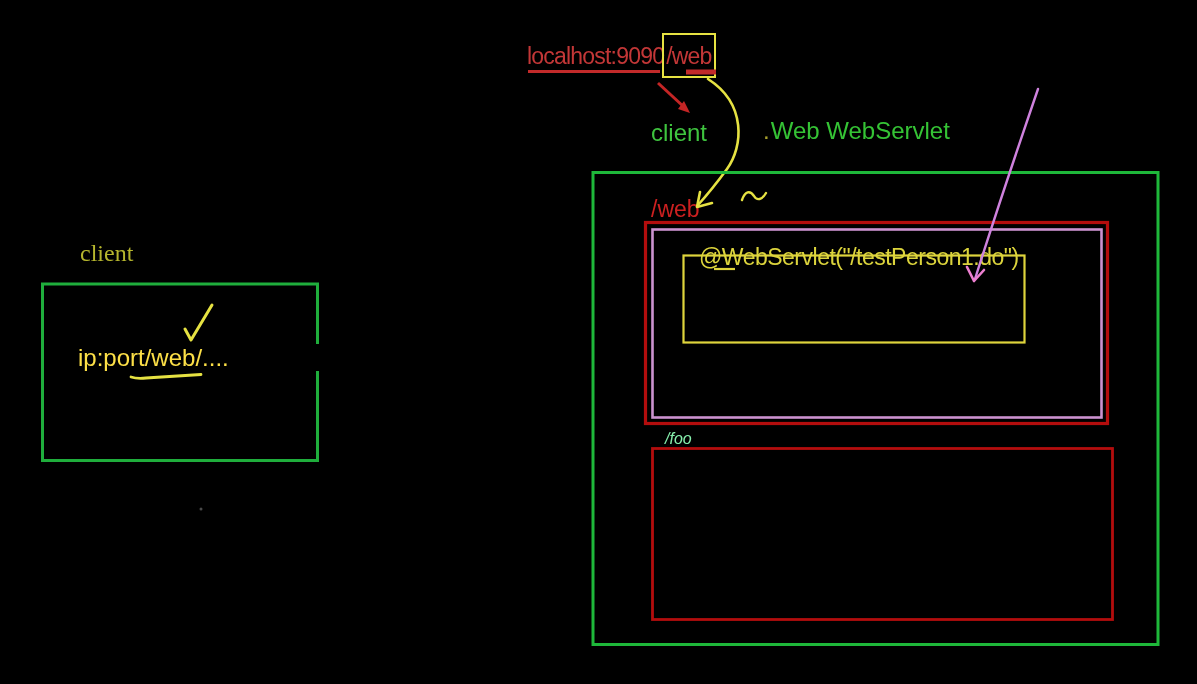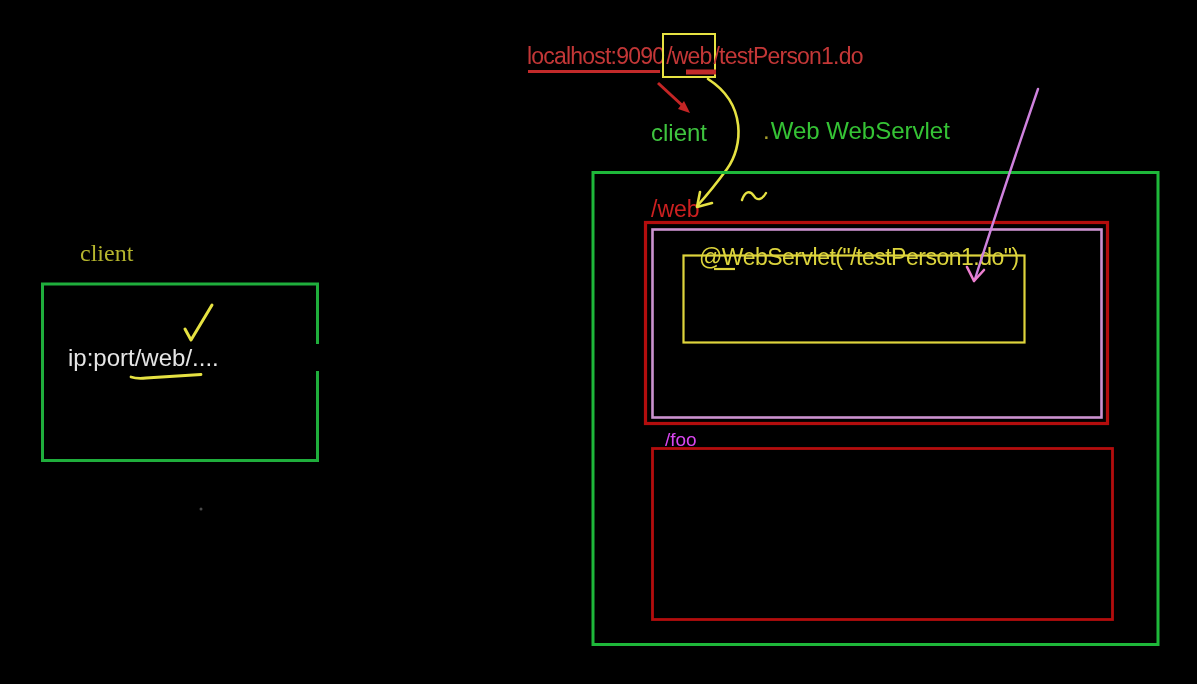--- a/index.html
+++ b/index.html
@@ -18,38 +18,37 @@
     border:2.5px solid #e6e242;
     padding:9px 2px 7px 2px;
     margin:-9px -2px -7px -2px;
   }
 
   
   .tomcat{left:651px;top:120px;font-size:24px;color:#3fc43f;}
   .webcontainer{left:763px;top:118px;font-size:24px;color:#35c335;display:flex;align-items:baseline;}
   .webcontainer .dot{color:#a8a12c;margin-right:1px;}
   .webpath{left:651px;top:197px;font-size:23px;color:#cd2020;}
-  .foopath{left:665px;top:430px;font-size:19px;color:#d946ef;}
+  .foopath{left:665px;top:430px;font-size:16px;color:#86efac;font-style:italic;}
   .servlet{left:699px;top:245px;font-size:23px;letter-spacing:-0.5px;color:#dcd43c;}
   .methods{left:722px;top:287px;font-size:24px;color:#dcd43c;}
   .client{left:80px;top:240px;font-size:24px;color:#b6b62e;font-family:Liberation Serif, serif;}
-  .clienturl{left:68px;top:345px;font-size:24px;color:#e5e5e5;}
+  .clienturl{left:78px;top:345px;font-size:24px;color:#fde047;}
 
   .shapes{position:absolute;left:0;top:0;z-index:2;pointer-events:none;}
   .textlayer{position:absolute;left:0;top:0;width:100%;height:100%;z-index:1;}
 </style>
 </head>
 <body>
 
 <div class="textlayer">
 
   <div class="txt url">
     <span class="seg">localhost:9090</span>
       <span class="boxed">/web</span>
-      <span class="seg">/testPerson1.do</span>
   </div>
 
   <div class="txt tomcat">client</div>
   <div class="txt webcontainer">
     <span class="dot">.</span>
     <span>Web WebServlet</span>
   </div>
 
   <div class="txt webpath">/web</div>
   <div class="txt foopath">/foo</div>

